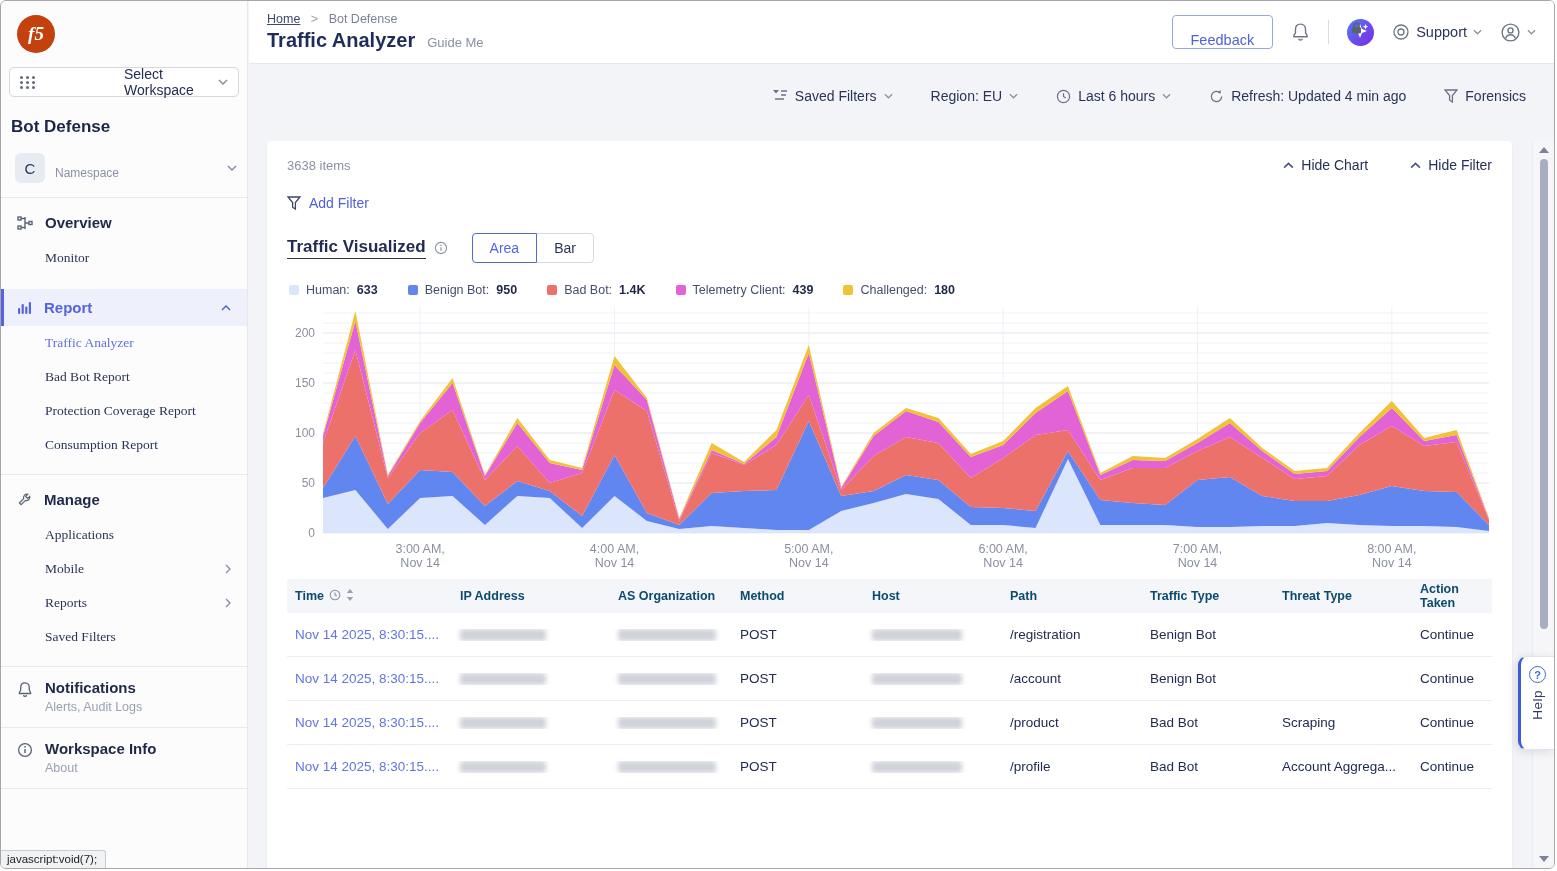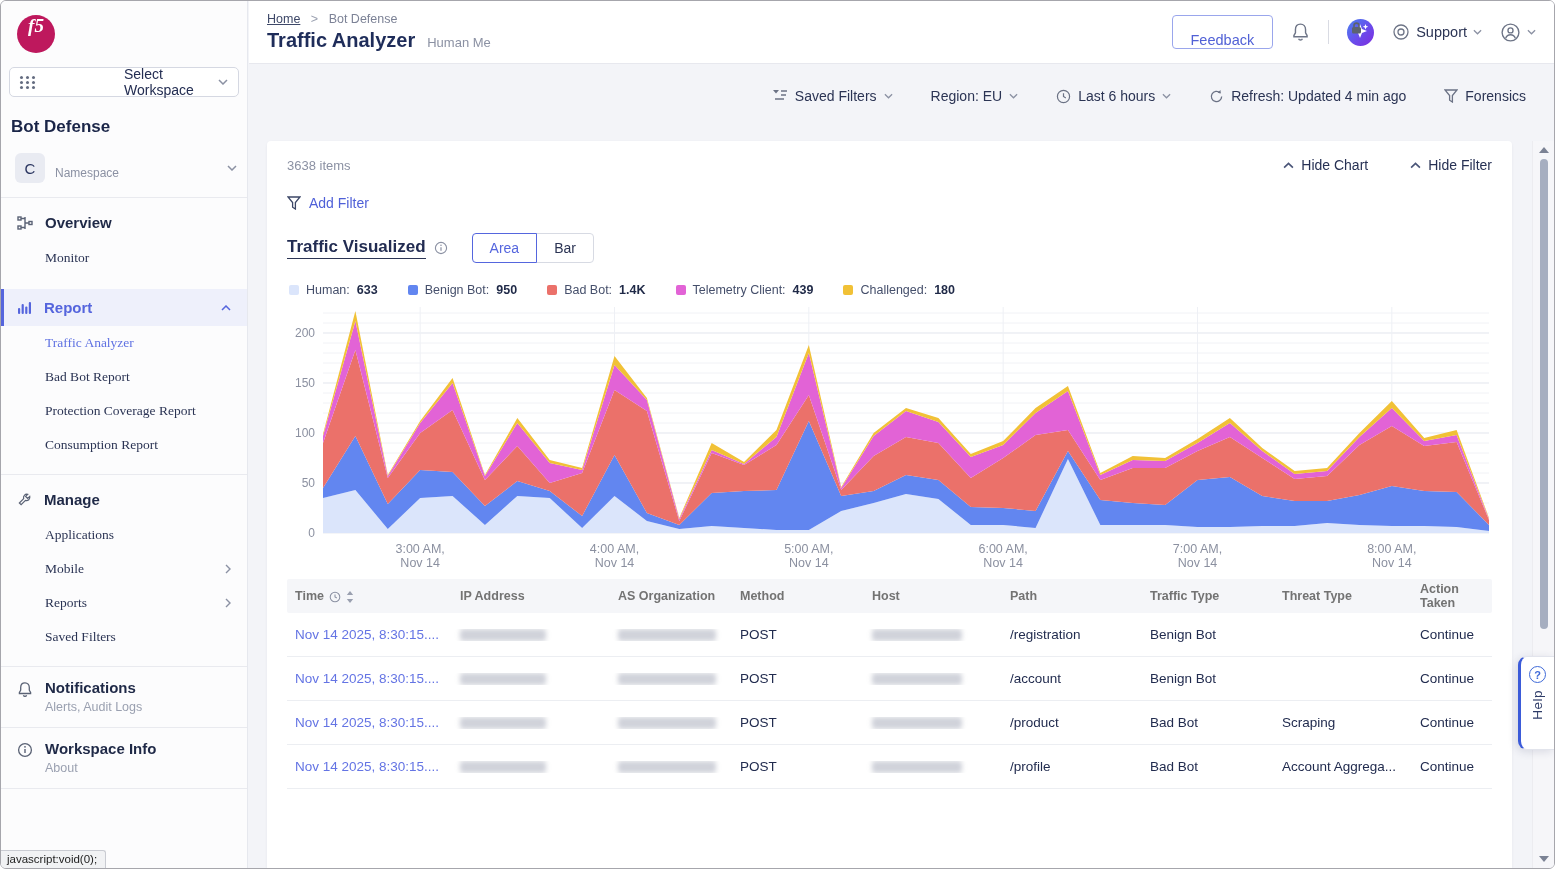--- a/index.html
+++ b/index.html
@@ -1,21 +1,21 @@
 <!DOCTYPE html>
 <html><head>
 <meta charset="utf-8">
 <style>
   html,body{margin:0;padding:0;background:#fff;font-family:"Liberation Sans",sans-serif;}
   *{box-sizing:border-box;}
   .screen{position:relative;width:1555px;height:869px;border:1px solid #a6a6ac;border-radius:6px;overflow:hidden;background:#f3f4f8;}
 
   
   .sidebar{position:absolute;left:0;top:0;bottom:0;width:247px;background:#fcfcfd;border-right:1px solid #e6e8ee;overflow:hidden;}
-  .logo{margin:14px 0 0 16px;width:38px;height:38px;border-radius:50%;background:#be185d;color:#fff;display:flex;justify-content:center;font:italic 700 19px "Liberation Serif",serif;}
+  .logo{margin:14px 0 0 16px;width:38px;height:38px;border-radius:50%;background:#c2410c;color:#fff;display:flex;align-items:center;justify-content:center;font:italic 700 19px "Liberation Serif",serif;}
   .ws-btn{margin:14px 8px 0 8px;height:30px;background:#fff;border:1px solid #d5d8e2;border-radius:5px;display:flex;align-items:center;padding:0 10px;cursor:pointer;}
   .ws-btn .grid{display:grid;grid-template-columns:repeat(3,4px);grid-gap:2px;margin-right:10px;}
   .ws-btn .grid i{width:3px;height:3px;border-radius:50%;background:#646c80;}
   .ws-btn span{font-size:14px;color:#232d52;flex:1;}
   .product-title{margin:20px 0 0 10px;font-size:17px;font-weight:700;color:#1a2548;}
   .ns-row{display:flex;align-items:center;margin:16px 10px 0 14px;padding-bottom:14px;}
   .ns-avatar{width:30px;height:30px;border-radius:6px;background:#e9ebf2;color:#2a3560;display:flex;align-items:center;justify-content:center;font-size:15px;}
   .ns-label{margin-left:10px;margin-top:10px;font-size:12px;color:#8b91a3;flex:1;}
   .divider{height:1px;background:#e9eaef;margin:0;}
   .nav{padding-top:6px;}
@@ -75,21 +75,21 @@
   .legend-item .sw{width:10px;height:10px;border-radius:2px;display:inline-block;}
   #chart{margin-top:6px;display:block;}
 
   .table-meta{display:flex;align-items:center;margin-top:10px;}
   .table-summary{font-size:13.5px;color:#8b91a3;margin-left:32px;}
   .gear{margin-left:auto;cursor:pointer;display:flex;margin-right:4px;}
 
   .grid-table{margin-top:10px;}
   .tr{display:grid;grid-template-columns:165px 158px 122px 132px 138px 140px 132px 138px 1fr;align-items:center;}
   .thead{background:#f5f6f9;height:34px;border-radius:2px;}
-  .th{font-size:12.5px;font-weight:700;color:#737373;padding:0 8px 0 8px;display:flex;align-items:flex-end;gap:5px;}
+  .th{font-size:12.5px;font-weight:700;color:#0c4a6e;padding:0 8px 0 8px;display:flex;align-items:flex-start;gap:5px;}
   .tbody .tr{height:44px;border-bottom:1px solid #eceef2;}
   .td{font-size:13.5px;color:#222c4f;padding:0 8px;white-space:nowrap;overflow:hidden;text-overflow:ellipsis;}
   .time-link{color:#6474e4;cursor:pointer;text-decoration:none;}
   .blob{height:12px;border-radius:3px;background:#a9adbb;opacity:.55;filter:blur(2.5px);}
 
   
   .v-scrollbar{position:absolute;right:0;top:140px;bottom:0;width:22px;background:#f6f6f9;border-left:1px solid #ececf0;z-index:5;}
   .v-scrollbar .up,.v-scrollbar .down{position:absolute;left:6px;width:0;height:0;border-left:5px solid transparent;border-right:5px solid transparent;}
   .v-scrollbar .up{top:6px;border-bottom:6px solid #7b8294;}
   .v-scrollbar .down{bottom:6px;border-top:6px solid #7b8294;}
@@ -232,34 +232,34 @@
             <circle cx="8" cy="8" r="6.4" fill="none" stroke="#5a6275" stroke-width="1.3"></circle>
             <line x1="8" y1="7" x2="8" y2="11" stroke="#5a6275" stroke-width="1.4"></line>
             <circle cx="8" cy="4.8" r=".9" fill="#5a6275"></circle>
           </svg>
         <span class="txt"><span class="t1">Workspace Info</span><br><span class="t2">About</span></span>
       </div>
       <div class="divider"></div>
     </div>
   </div>
 
-  <div class="status-bar">javascript:void(0);</div>
+  <div class="status-bar">javascript:void(7);</div>
 
   <div class="main">
 
     <div class="topbar">
       <div>
         <div class="crumbs">
           <span class="home">Home</span>
           <span class="sep">&gt;</span>
           <span>Bot Defense</span>
         </div>
         <div class="page-title-row">
           <span class="page-title">Traffic Analyzer</span>
-          <span class="guide-me">Human Me</span>
+          <span class="guide-me">Guide Me</span>
         </div>
       </div>
       <div class="topbar-right">
         <button class="feedback-btn">Feedback</button>
         <span style="cursor:pointer;display:flex">
           <svg width="19" height="20" viewBox="0 0 16 17">
               <path d="M8 1.8c-2.7 0-4.3 2-4.3 4.6v2.8L2.4 11.5v1h11.2v-1L12.3 9.2V6.4c0-2.6-1.6-4.6-4.3-4.6z" fill="none" stroke="#6e7587" stroke-width="1.2"></path>
               <path d="M6.4 14.2a1.7 1.7 0 0 0 3.2 0" fill="none" stroke="#6e7587" stroke-width="1.2"></path>
             </svg>
         </span>

